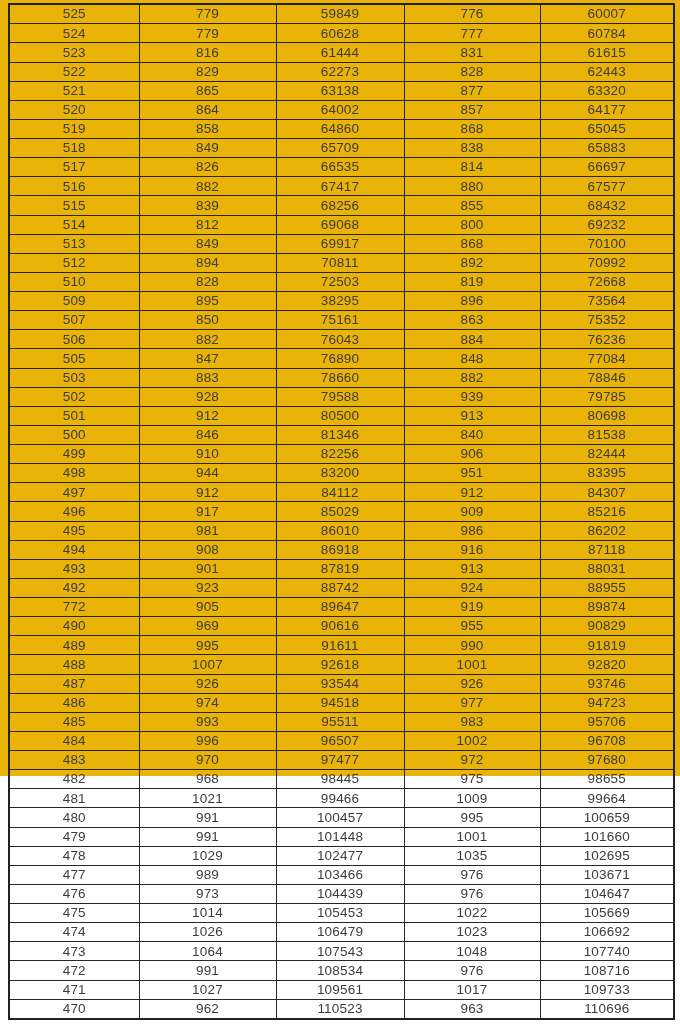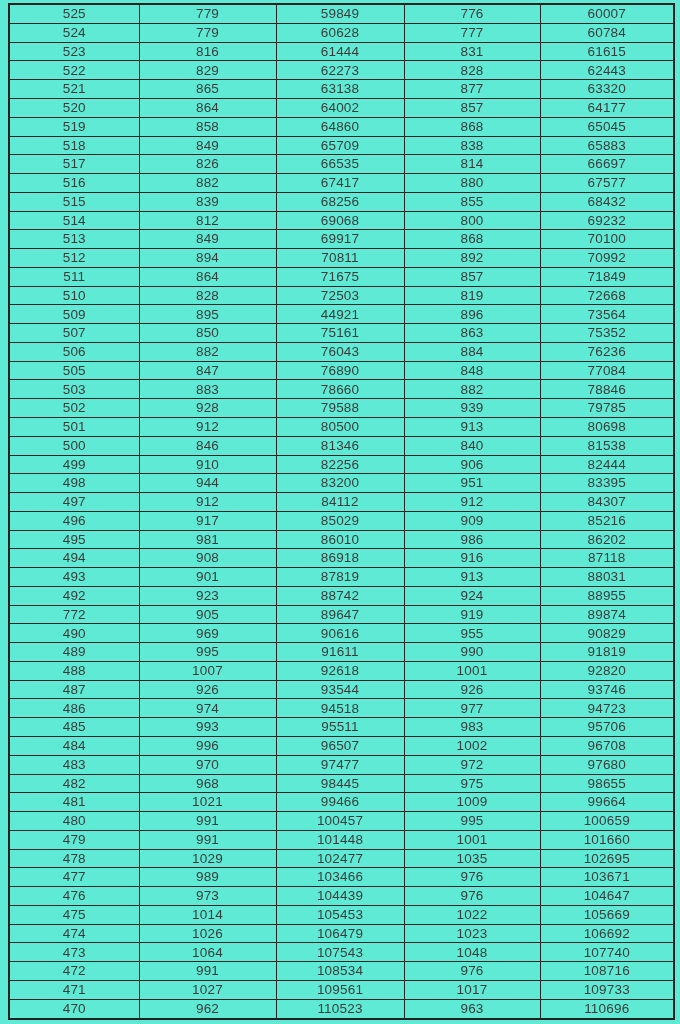--- a/index.html
+++ b/index.html
@@ -7,22 +7,22 @@
     padding: 0;
     background: #ffffff;
     width: 680px;
     height: 1024px;
     overflow: hidden;
     font-family: "Liberation Sans", "DejaVu Sans", sans-serif;
   }
   .page {
     position: relative;
     width: 680px;
-    height: 1024px;
-    background: #5eead4;
+    height: 776px;
+    background: #eab308;
   }
   table.score-table {
     position: absolute;
     left: 8px;
     top: 3px;
     width: 665px;
     height: 1017px;
     border-collapse: collapse;
     table-layout: fixed;
     border: 2px solid #222222;
@@ -145,37 +145,30 @@
           <td>70100</td>
         </tr>
         <tr>
           <td>512</td>
           <td>894</td>
           <td>70811</td>
           <td>892</td>
           <td>70992</td>
         </tr>
         <tr>
-          <td>511</td>
-          <td>864</td>
-          <td>71675</td>
-          <td>857</td>
-          <td>71849</td>
-        </tr>
-        <tr>
           <td>510</td>
           <td>828</td>
           <td>72503</td>
           <td>819</td>
           <td>72668</td>
         </tr>
         <tr>
           <td>509</td>
           <td>895</td>
-          <td>44921</td>
+          <td>38295</td>
           <td>896</td>
           <td>73564</td>
         </tr>
         <tr>
           <td>507</td>
           <td>850</td>
           <td>75161</td>
           <td>863</td>
           <td>75352</td>
         </tr>

